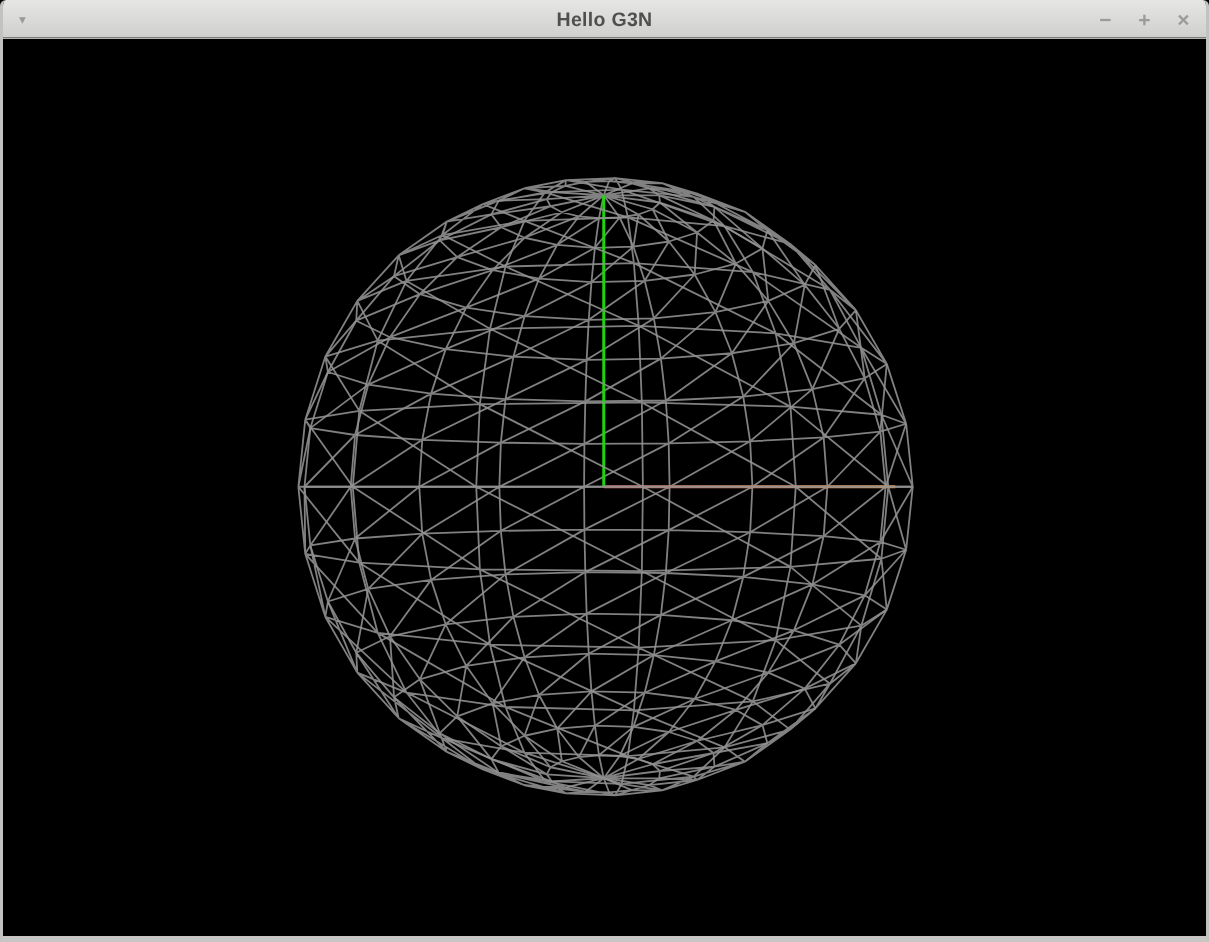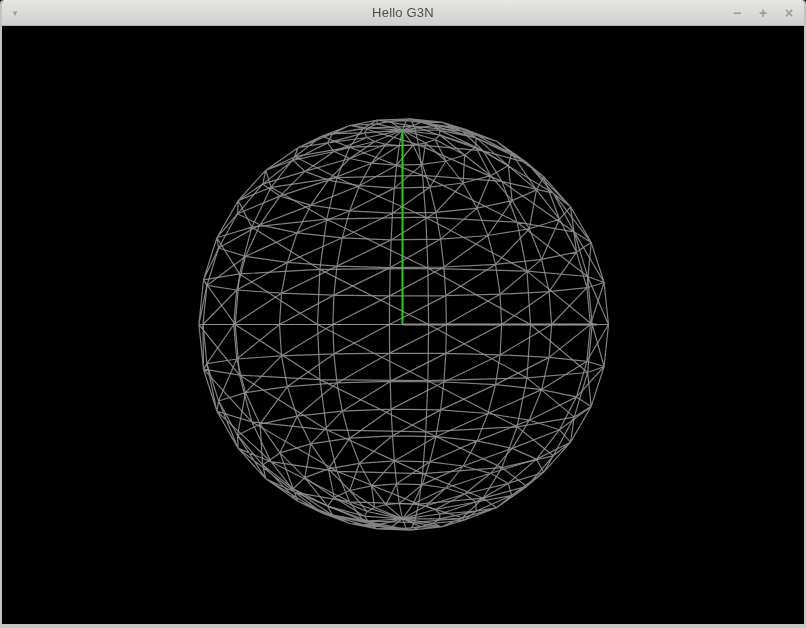--- a/index.html
+++ b/index.html
@@ -45,21 +45,21 @@
   }
   .title-text {
     position: absolute;
     left: 0;
     right: 0;
     top: 0;
     height: 26px;
     line-height: 25px;
     text-align: center;
     font-size: 13px;
-    font-weight: normal;
+    font-weight: bold;
     color: #4f4f4f;
     letter-spacing: 0.2px;
     pointer-events: none;
   }
   .win-controls {
     position: absolute;
     right: 4px;
     top: 0;
     height: 26px;
     display: flex;

